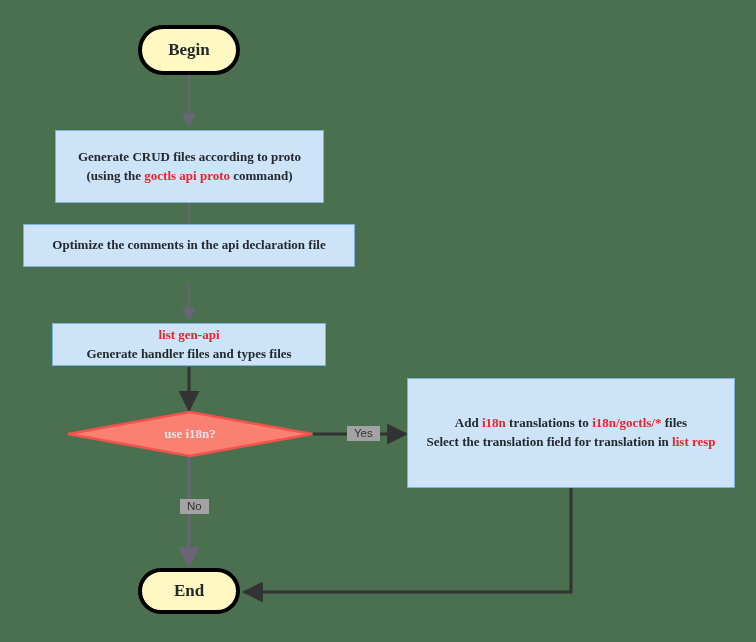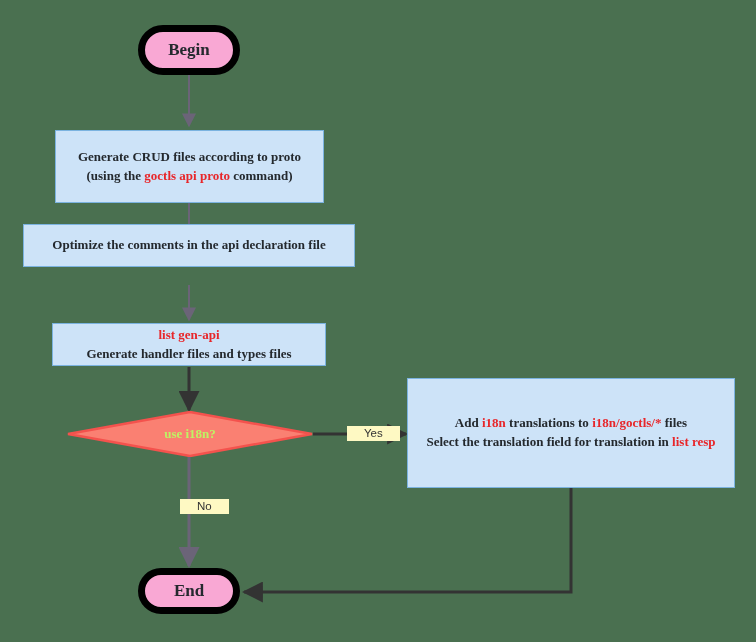--- a/index.html
+++ b/index.html
@@ -28,22 +28,22 @@
   }
   .node {
     position: absolute;
     box-sizing: border-box;
     display: flex;
     align-items: center;
     justify-content: center;
     text-align: center;
   }
   .node-terminal {
-    background: #f9a8d4;
-    border: 7px solid #000000;
+    background: #fef9c3;
+    border: 4px solid #000000;
     border-radius: 26px;
     color: #24292e;
     font-weight: bold;
     font-size: 17px;
   }
   .node-process {
     background: #cde3f8;
     border: 1px solid #7bb3e0;
     color: #24292e;
     font-weight: bold;
@@ -59,35 +59,35 @@
   .decision-shape {
     position: absolute;
     left: 0;
     top: 0;
     width: 100%;
     height: 100%;
   }
   .decision-label {
     position: relative;
     z-index: 2;
-    color: #bef264;
+    color: #e5e5e5;
     font-weight: bold;
     font-size: 13px;
   }
   .code {
     color: #e8262a;
   }
   .edge-label {
     position: absolute;
-    background: #fef9c3;
+    background: #a3a3a3;
     color: #333333;
     font-family: "Liberation Sans", sans-serif;
     font-size: 11.5px;
     line-height: 1.15;
-    padding: 1px 17px;
+    padding: 1px 7px;
     white-space: nowrap;
     z-index: 3;
   }
   .nl {
     display: block;
   }
 </style>
 </head>
 <body>
 

